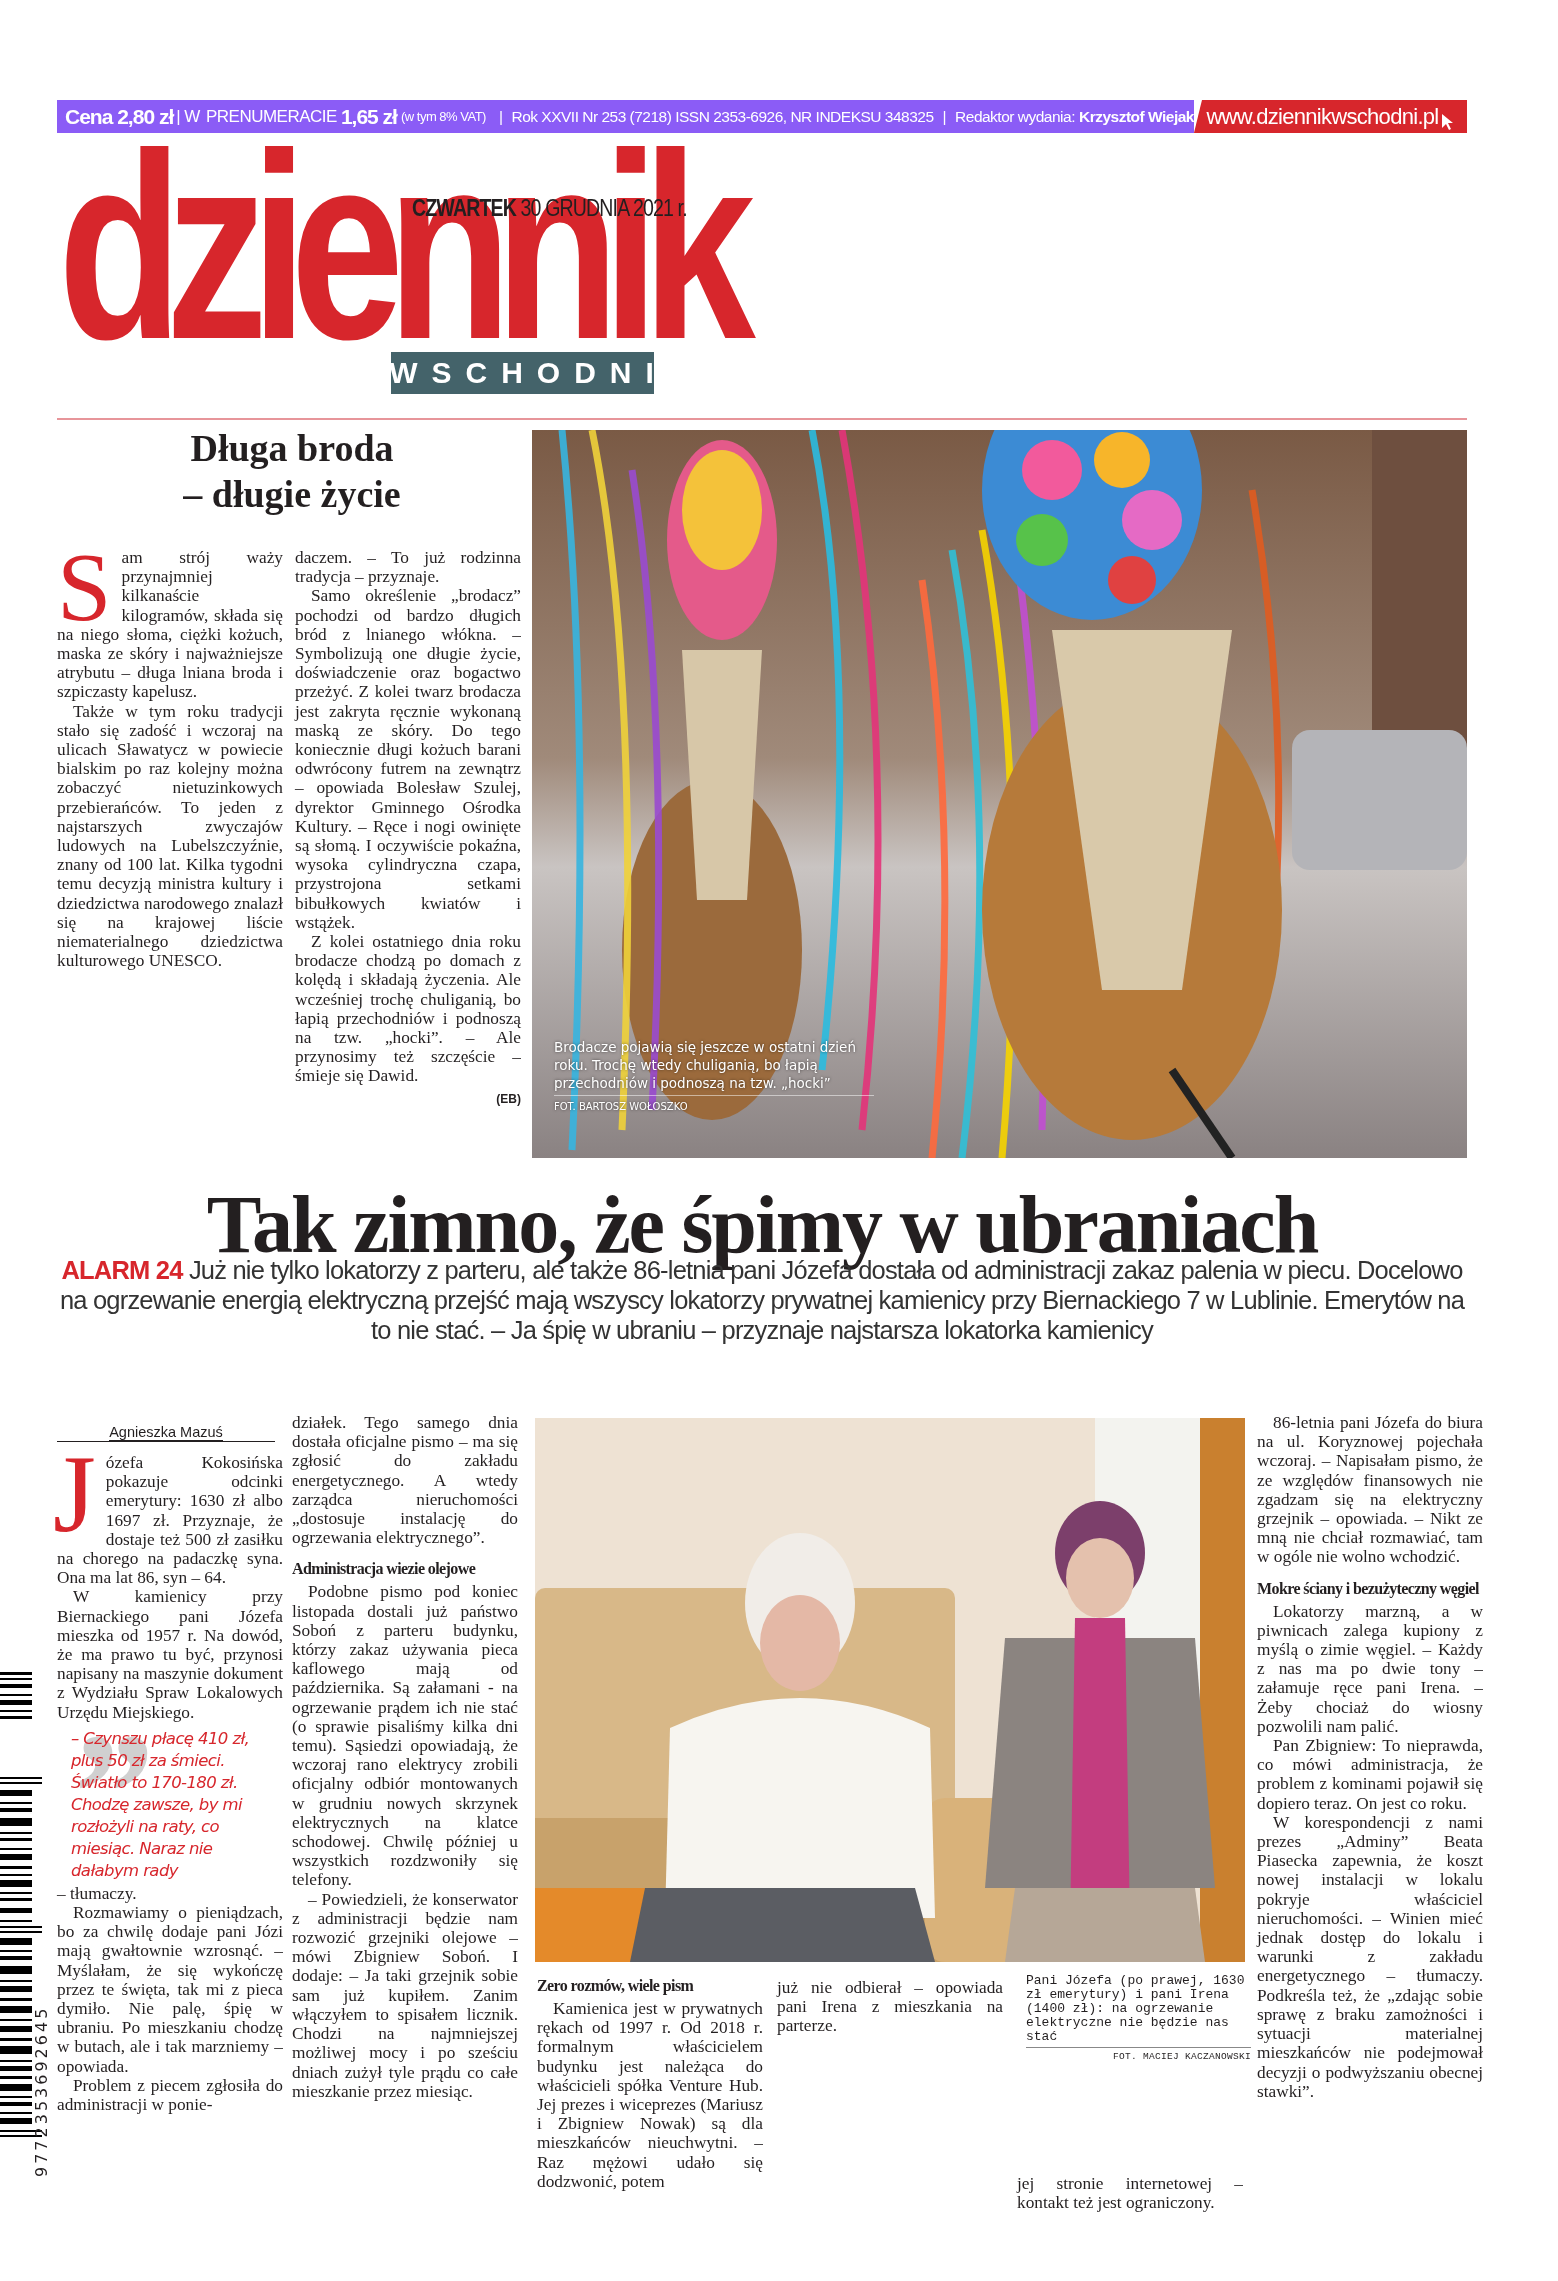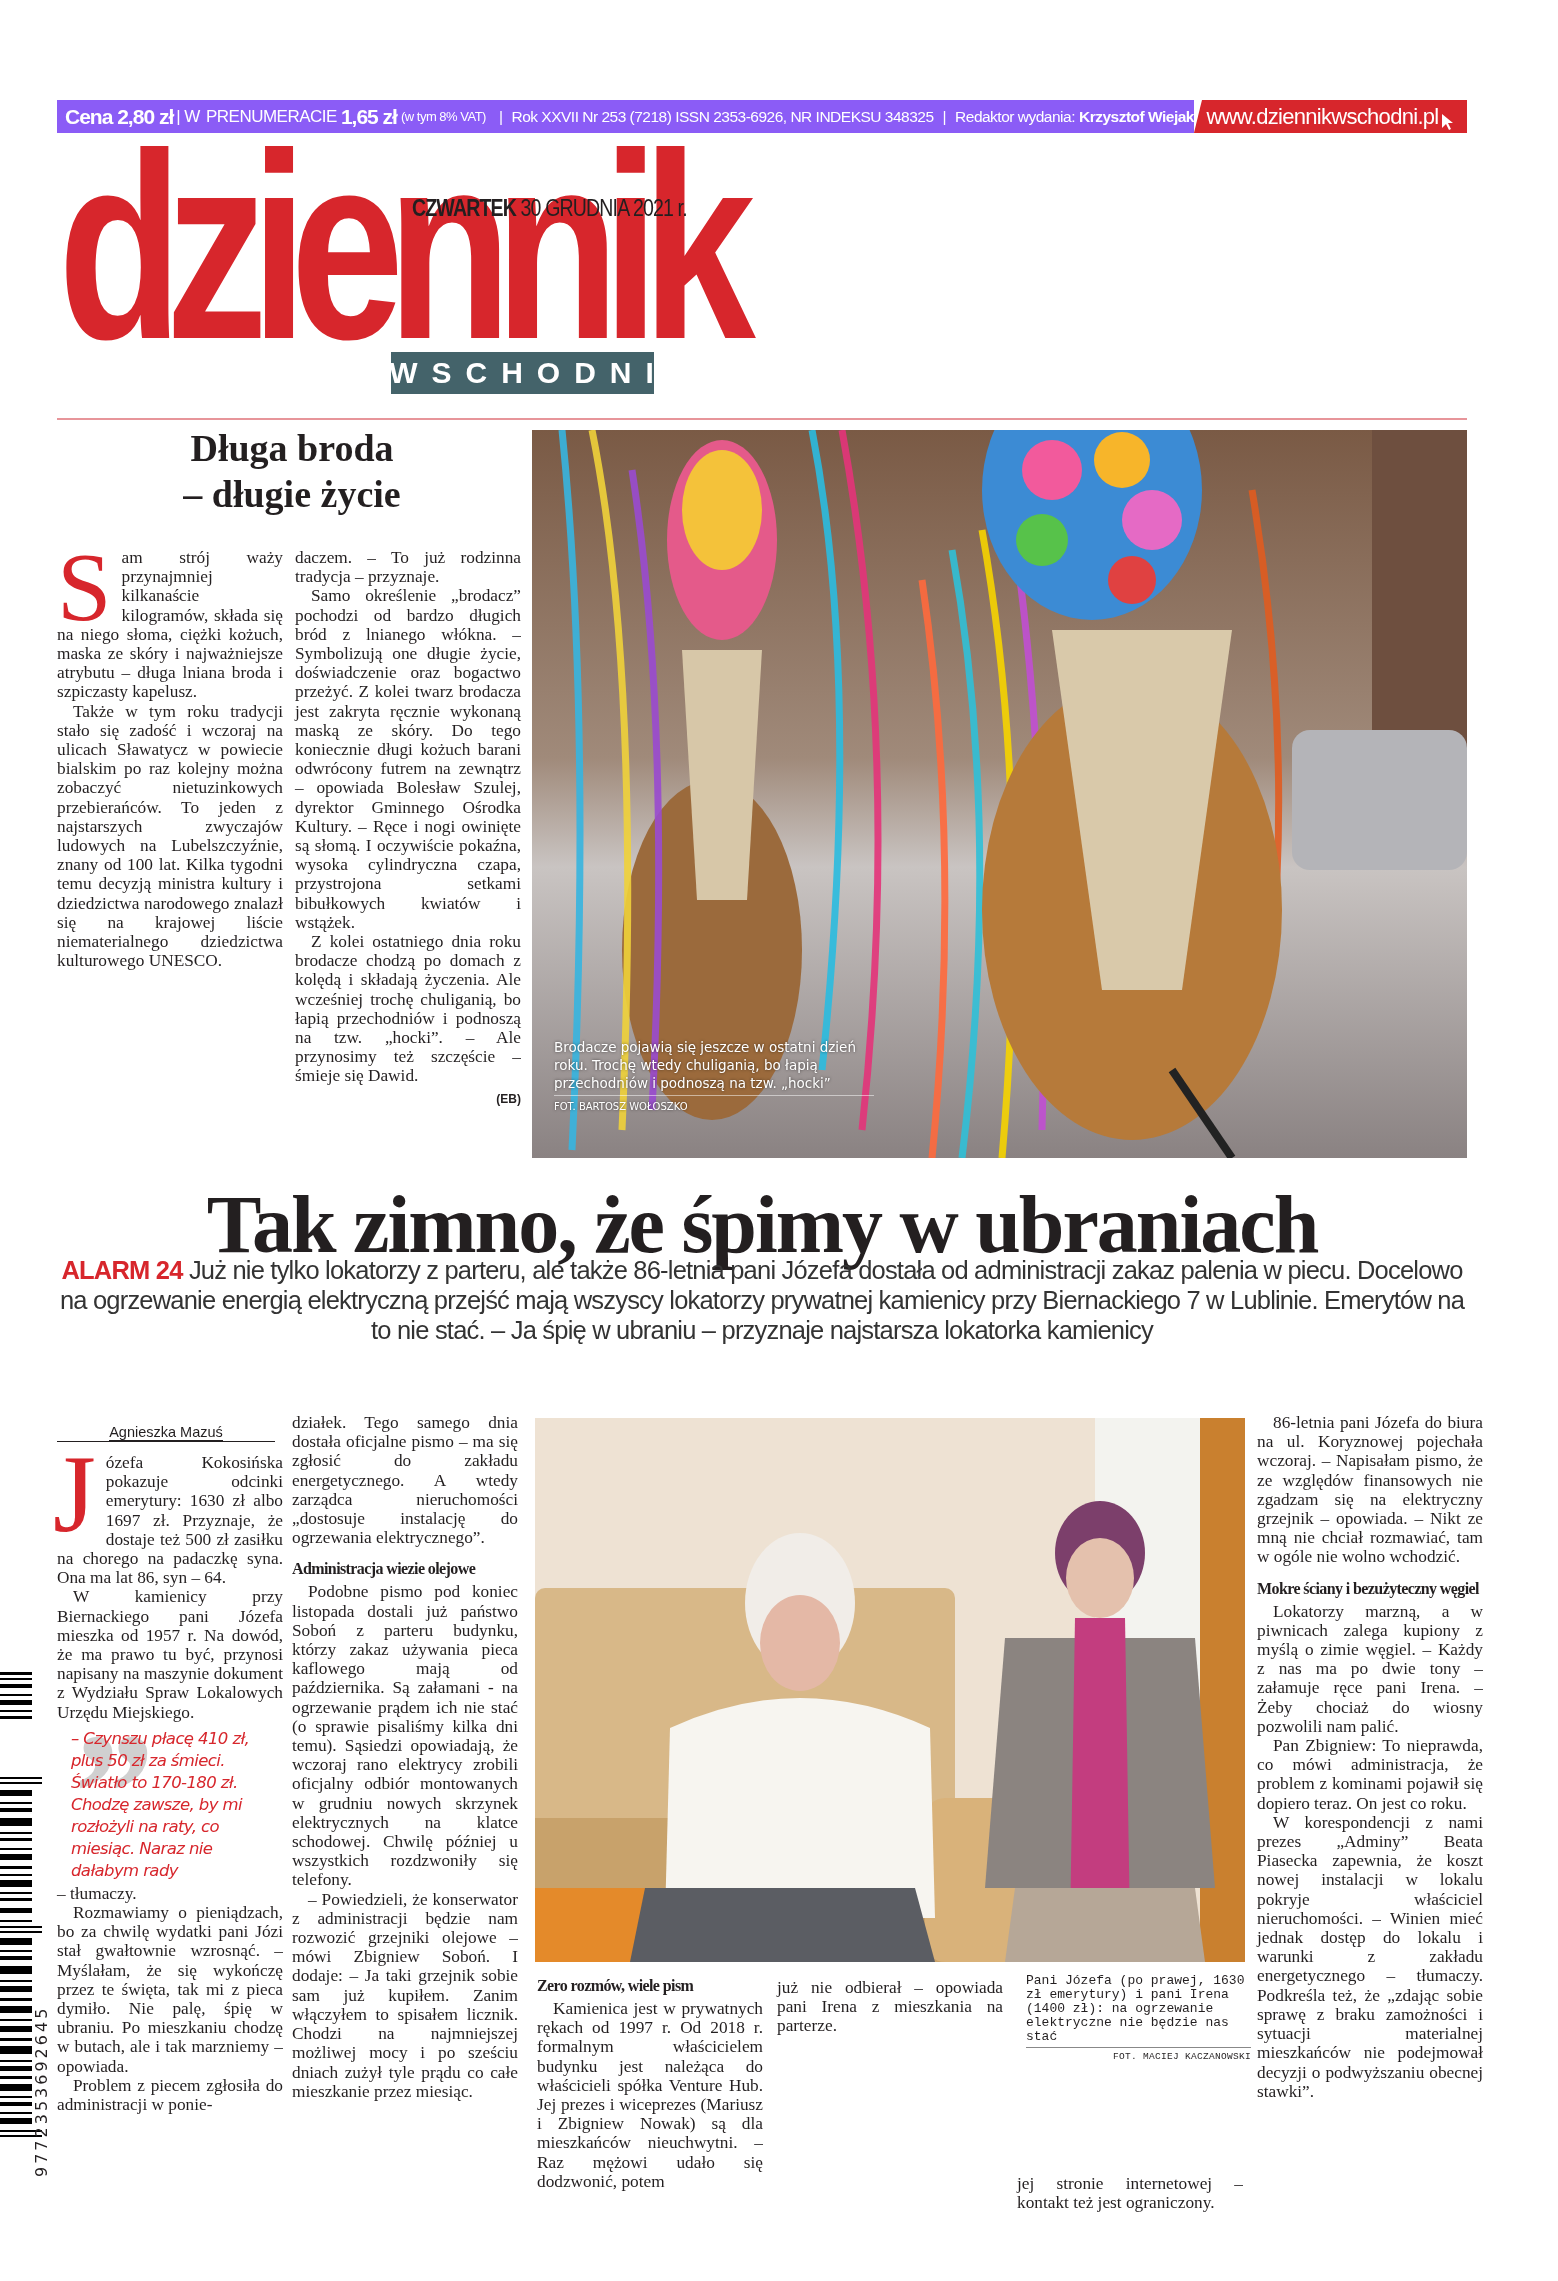--- a/index.html
+++ b/index.html
@@ -188,21 +188,21 @@
 <div class="author"><span>Agnieszka Mazuś</span></div>
 
 <div class="main-col mc1">
   <p class="first"><span class="dropcap-j">J</span><span>ózefa Kokosińska pokazuje odcinki emerytury: 1630 zł albo 1697 zł. Przyznaje, że dostaje też 500 zł zasiłku na chorego na padaczkę syna. Ona ma lat 86, syn – 64.</span></p>
   <p>W kamienicy przy Biernackiego pani Józefa mieszka od 1957 r. Na dowód, że ma prawo tu być, przynosi napisany na maszynie dokument z Wydziału Spraw Lokalowych Urzędu Miejskiego.</p>
   <div class="pullquote">
     <span class="quote-mark">”</span>
     <span class="qt">– Czynszu płacę 410 zł, plus 50 zł za śmieci. Światło to 170-180 zł. Chodzę zawsze, by mi rozłożyli na raty, co miesiąc. Naraz nie dałabym rady</span>
   </div>
   <p class="noind">– tłumaczy.</p>
-  <p>Rozmawiamy o pieniądzach, bo za chwilę wydatki pani Józi stał gwałtownie wzrosnąć. – Myślałam, że się wykończę przez te święta, tak mi z pieca dymiło. Nie palę, śpię w ubraniu. Po mieszkaniu chodzę w butach, ale i tak marzniemy – opowiada.</p>
+  <p>Rozmawiamy o pieniądzach, bo za chwilę dodaje pani Józi mają gwałtownie wzrosnąć. – Myślałam, że się wykończę przez te święta, tak mi z pieca dymiło. Nie palę, śpię w ubraniu. Po mieszkaniu chodzę w butach, ale i tak marzniemy – opowiada.</p>
   <p>Problem z piecem zgłosiła do administracji w ponie-</p>
 </div>
 
 <div class="main-col mc2">
   <p class="first">działek. Tego samego dnia dostała oficjalne pismo – ma się zgłosić do zakładu energetycznego. A wtedy zarządca nieruchomości „dostosuje instalację do ogrzewania elektrycznego”.</p>
   <p class="subhead">Administracja wiezie olejowe</p>
   <p>Podobne pismo pod koniec listopada dostali już państwo Soboń z parteru budynku, którzy zakaz używania pieca kaflowego mają od października. Są załamani - na ogrzewanie prądem ich nie stać (o sprawie pisaliśmy kilka dni temu). Sąsiedzi opowiadają, że wczoraj rano elektrycy zrobili oficjalny odbiór montowanych w grudniu nowych skrzynek elektrycznych na klatce schodowej. Chwilę później u wszystkich rozdzwoniły się telefony.</p>
   <p>– Powiedzieli, że konserwator z administracji będzie nam rozwozić grzejniki olejowe – mówi Zbigniew Soboń. I dodaje: – Ja taki grzejnik sobie sam już kupiłem. Zanim włączyłem to spisałem licznik. Chodzi na najmniejszej możliwej mocy i po sześciu dniach zużył tyle prądu co całe mieszkanie przez miesiąc.</p>
 </div>
 

